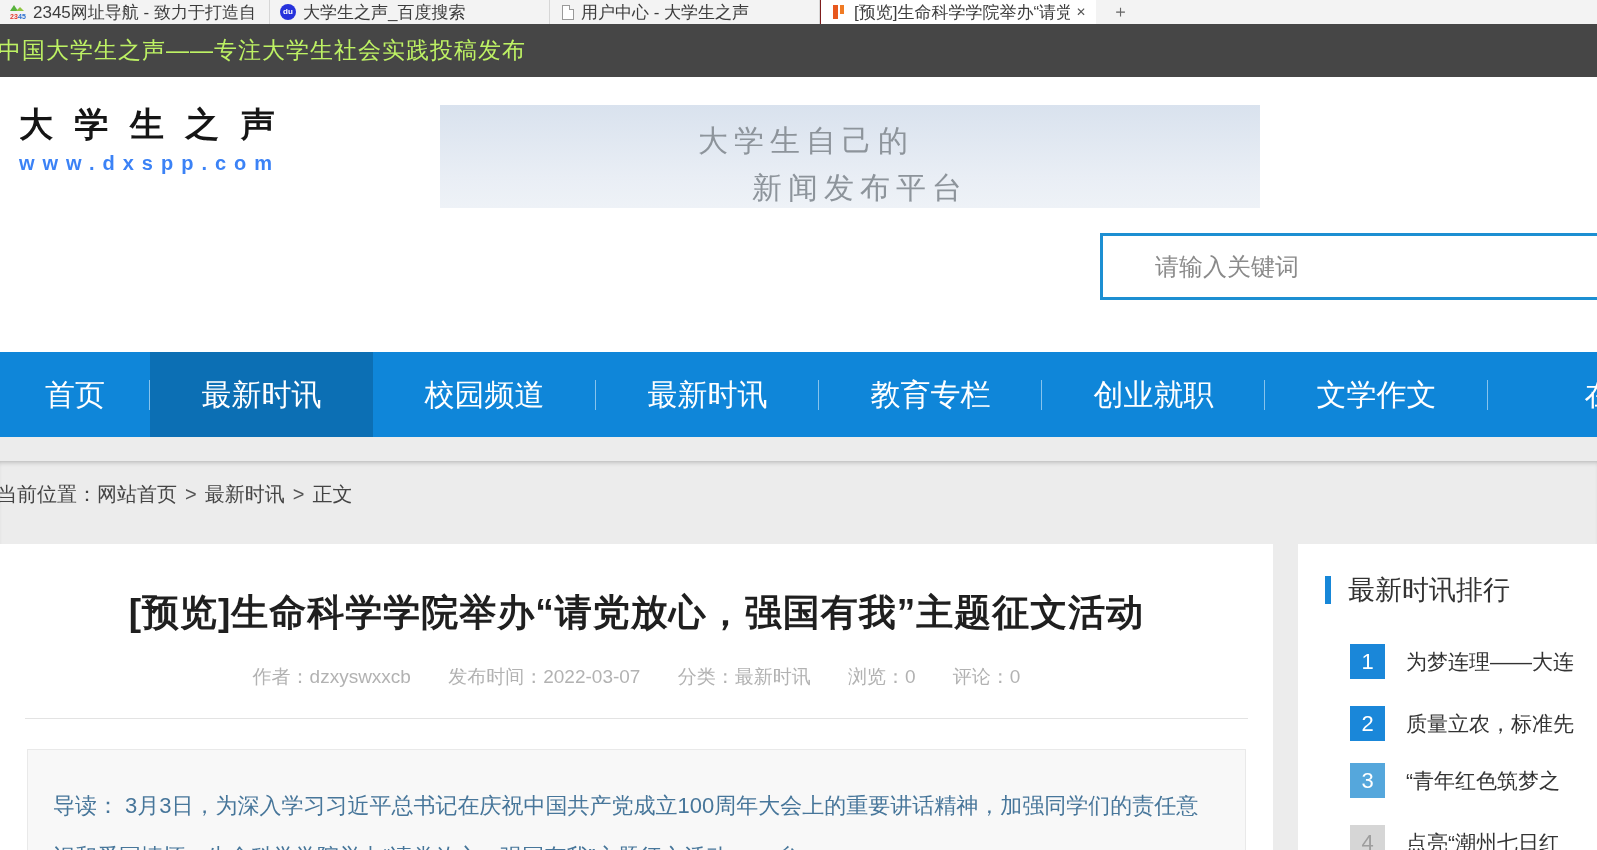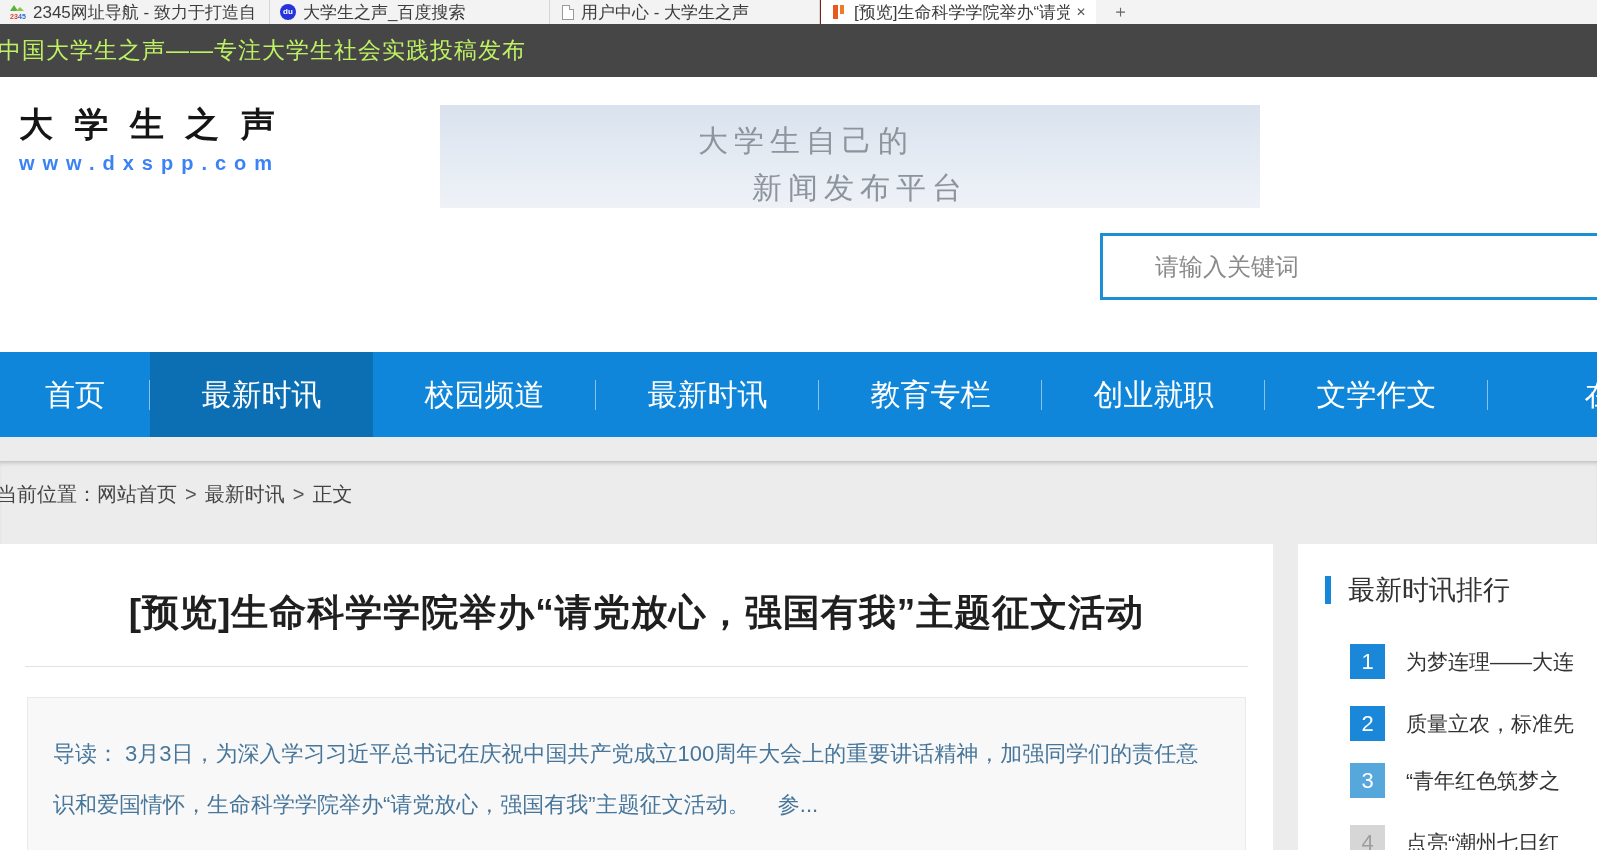--- a/index.html
+++ b/index.html
@@ -204,20 +204,27 @@
 </div>
 
 <div class="content-band">
 
   <div class="breadcrumb">
     <span>当前位置：</span><span class="crumb-link">网站首页</span><span class="sep">&gt;</span><span class="crumb-link">最新时讯</span><span class="sep">&gt;</span><span>正文</span>
   </div>
 
   <div class="main-card">
     <div class="article-title">[预览]生命科学学院举办“请党放心，强国有我”主题征文活动</div>
+    <div class="article-meta">
+      <span class="meta-item"><span>作者：</span><span>dzxyswxxcb</span></span>
+      <span class="meta-item"><span>发布时间：</span><span>2022-03-07</span></span>
+      <span class="meta-item"><span>分类：</span><span>最新时讯</span></span>
+      <span class="meta-item"><span>浏览：</span><span>0</span></span>
+      <span class="meta-item"><span>评论：</span><span>0</span></span>
+    </div>
     <div class="article-divider"></div>
     <div class="summary-box">
       <div class="summary-text">导读： 3月3日，为深入学习习近平总书记在庆祝中国共产党成立100周年大会上的重要讲话精神，加强同学们的责任意识和爱国情怀，生命科学学院举办“请党放心，强国有我”主题征文活动。　 参...</div>
     </div>
   </div>
 
   <div class="side-card">
     <div class="side-header">
       <span class="side-accent"></span>
       <span class="side-title">最新时讯排行</span>

